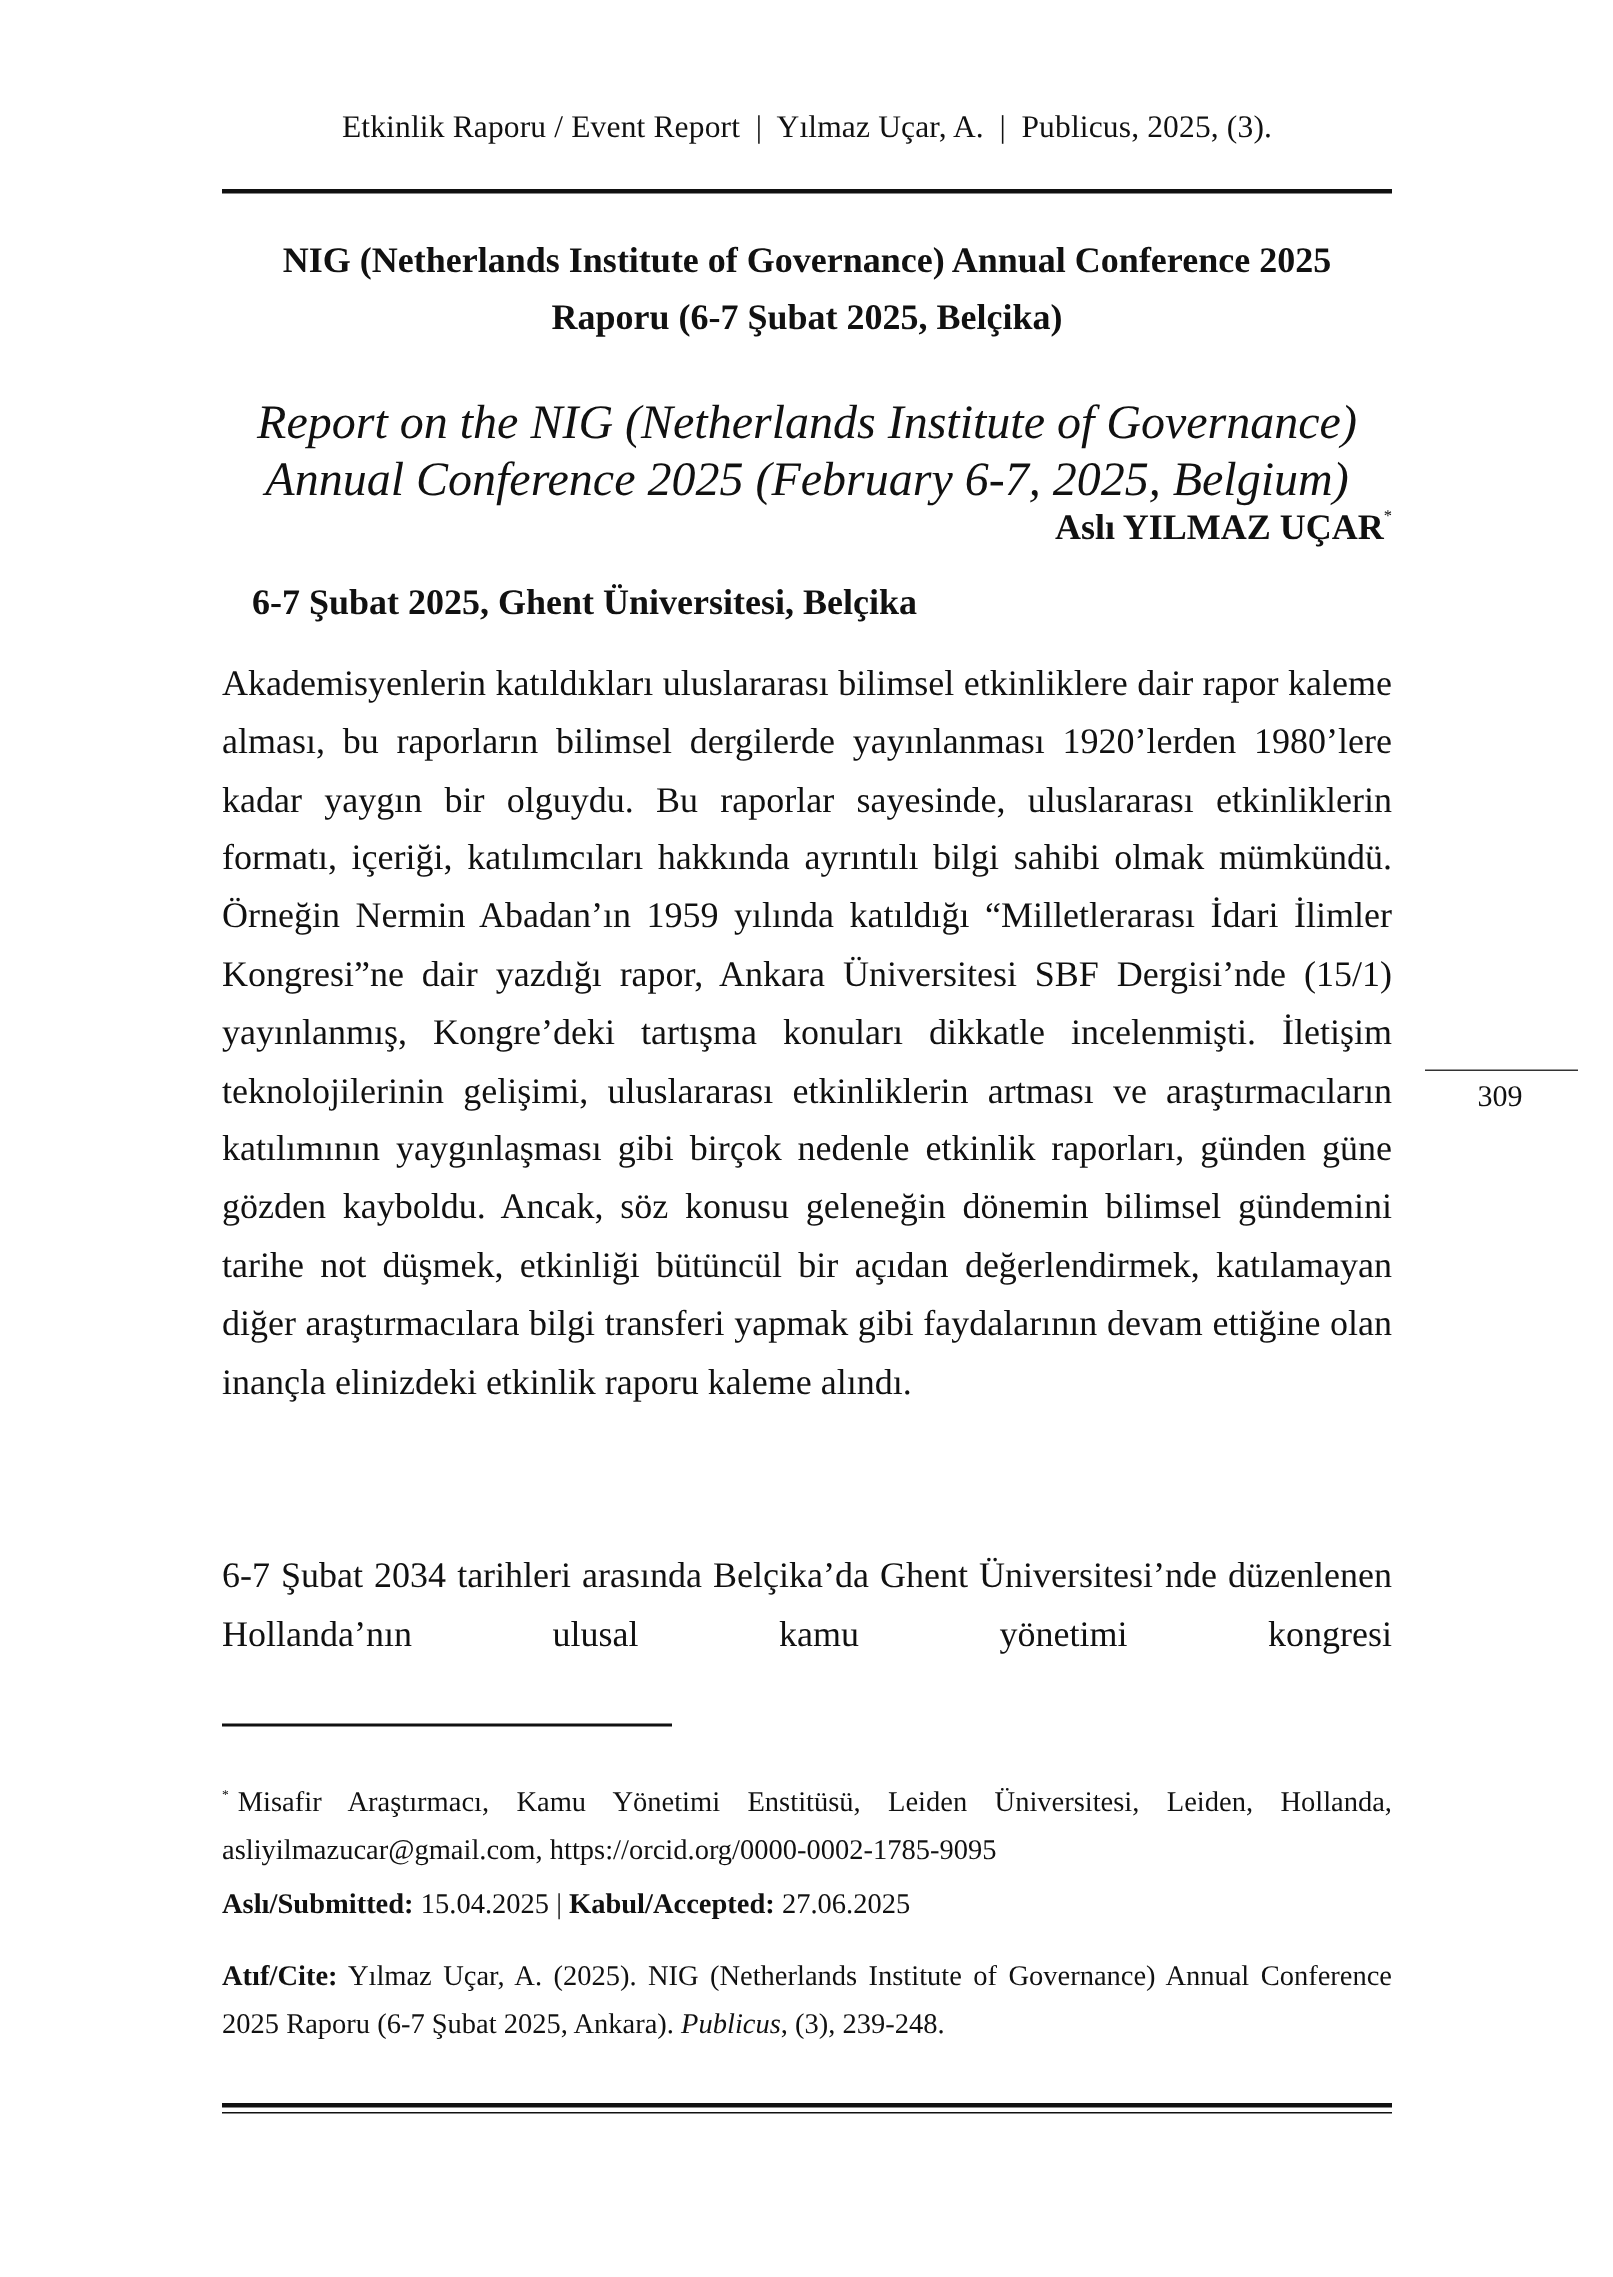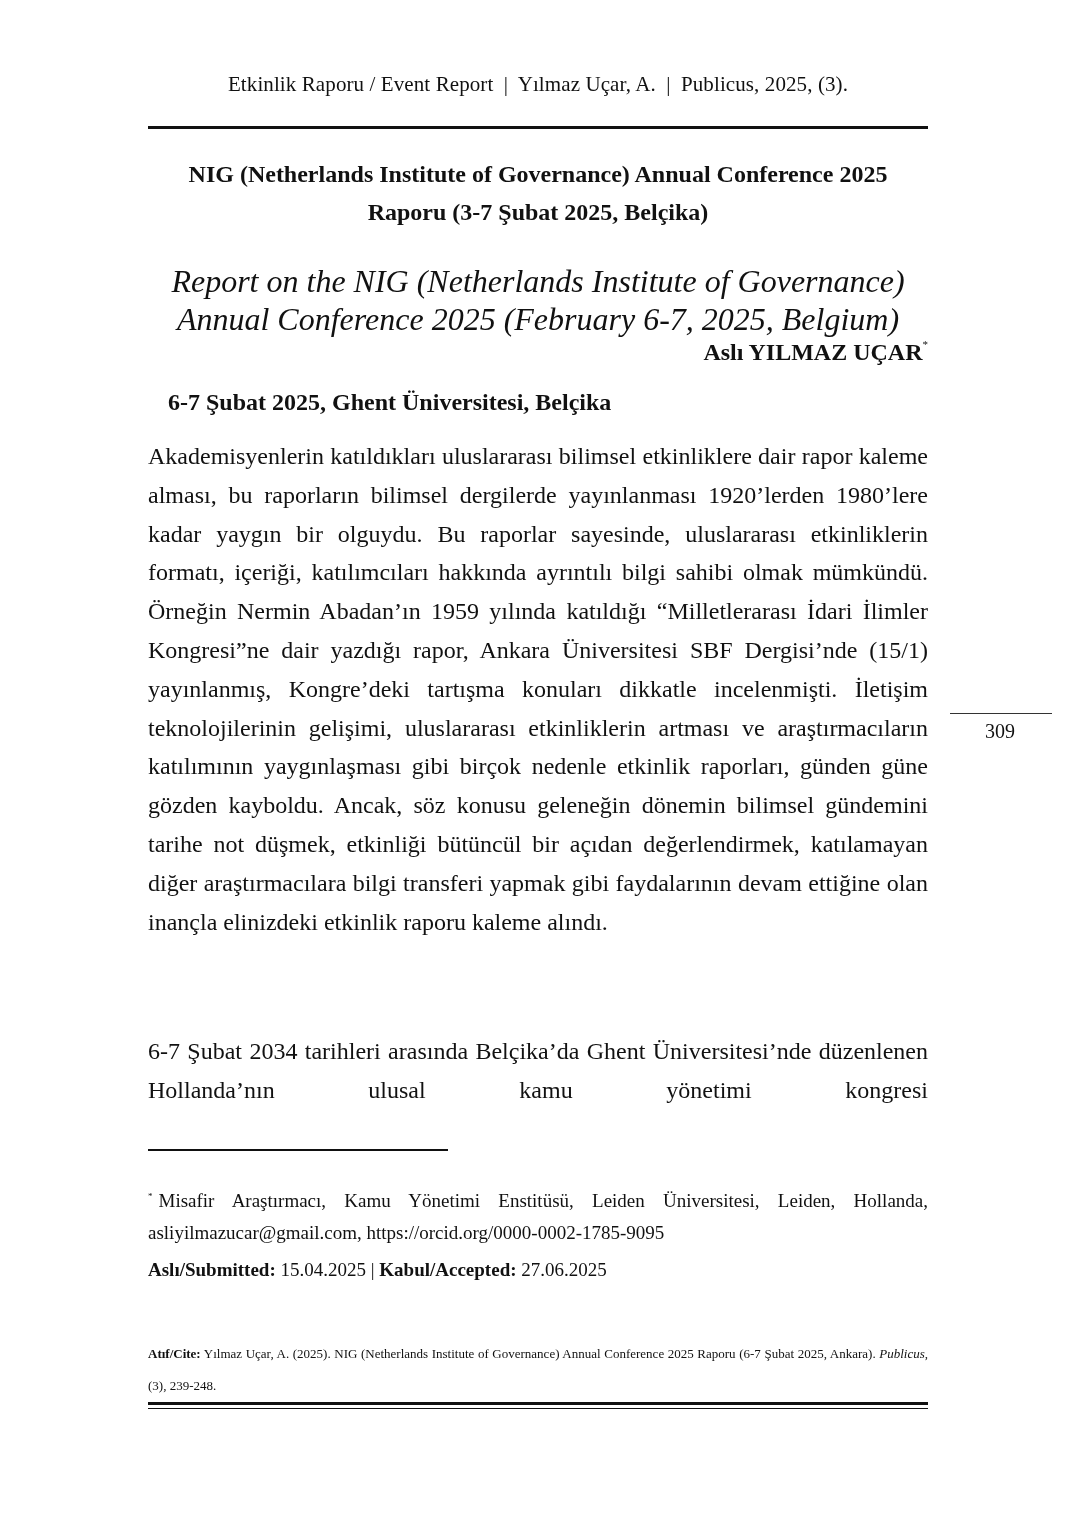--- a/index.html
+++ b/index.html
@@ -54,21 +54,21 @@
   .footnote {
     position: absolute; top: 1180px; left: 148px; width: 780px;
     font-size: 19px; line-height: 32px; text-align: justify;
   }
   .footnote sup { font-size: 9px; vertical-align: 8px; margin-right: 6px; }
   .dates {
     position: absolute; top: 1259px; left: 148px; font-size: 19px;
   }
   .cite {
     position: absolute; top: 1302px; left: 148px; width: 780px;
-    font-size: 13px; line-height: 32px; text-align: justify; margin-top: 36px;
+    font-size: 19px; line-height: 32px; text-align: justify;
   }
   .b { font-weight: bold; }
   .i { font-style: italic; }
   .footer-rule {
     position: absolute; top: 1402px; left: 148px; width: 780px;
     border-top: 3px solid #111;
   }
   .footer-rule-2 {
     position: absolute; top: 1408px; left: 148px; width: 780px;
     border-top: 1.5px solid #111;
@@ -79,21 +79,21 @@
 
 <div class="running-header">
   <span>Etkinlik Raporu / Event Report</span>
   <span class="sep">|</span>
   <span>Yılmaz Uçar, A.</span>
   <span class="sep">|</span>
   <span>Publicus, 2025, (3).</span>
 </div>
 <div class="header-rule"></div>
 
-<div class="title-tr">NIG (Netherlands Institute of Governance) Annual Conference 2025 Raporu (3-7 Şubat 2025, Belçika)</div>
+<div class="title-tr">NIG (Netherlands Institute of Governance) Annual Conference 2025 Raporu (6-7 Şubat 2025, Belçika)</div>
 <div class="title-en">Report on the NIG (Netherlands Institute of Governance) Annual Conference 2025 (February 6-7, 2025, Belgium)</div>
 
 <div class="author">
   <span>Aslı YILMAZ UÇAR</span><sup>*</sup>
 </div>
 
 <div class="section-heading">6-7 Şubat 2025, Ghent Üniversitesi, Belçika</div>
 
 <div class="body-para para1">Akademisyenlerin katıldıkları uluslararası bilimsel etkinliklere dair rapor kaleme alması, bu raporların bilimsel dergilerde yayınlanması 1920’lerden 1980’lere kadar yaygın bir olguydu. Bu raporlar sayesinde, uluslararası etkinliklerin formatı, içeriği, katılımcıları hakkında ayrıntılı bilgi sahibi olmak mümkündü. Örneğin Nermin Abadan’ın 1959 yılında katıldığı “Milletlerarası İdari İlimler Kongresi”ne dair yazdığı rapor, Ankara Üniversitesi SBF Dergisi’nde (15/1) yayınlanmış, Kongre’deki tartışma konuları dikkatle incelenmişti. İletişim teknolojilerinin gelişimi, uluslararası etkinliklerin artması ve araştırmacıların katılımının yaygınlaşması gibi birçok nedenle etkinlik raporları, günden güne gözden kayboldu. Ancak, söz konusu geleneğin dönemin bilimsel gündemini tarihe not düşmek, etkinliği bütüncül bir açıdan değerlendirmek, katılamayan diğer araştırmacılara bilgi transferi yapmak gibi faydalarının devam ettiğine olan inançla elinizdeki etkinlik raporu kaleme alındı.</div>
 <div class="body-para para2">6-7 Şubat 2034 tarihleri arasında Belçika’da Ghent Üniversitesi’nde düzenlenen Hollanda’nın ulusal kamu yönetimi kongresi</div>

